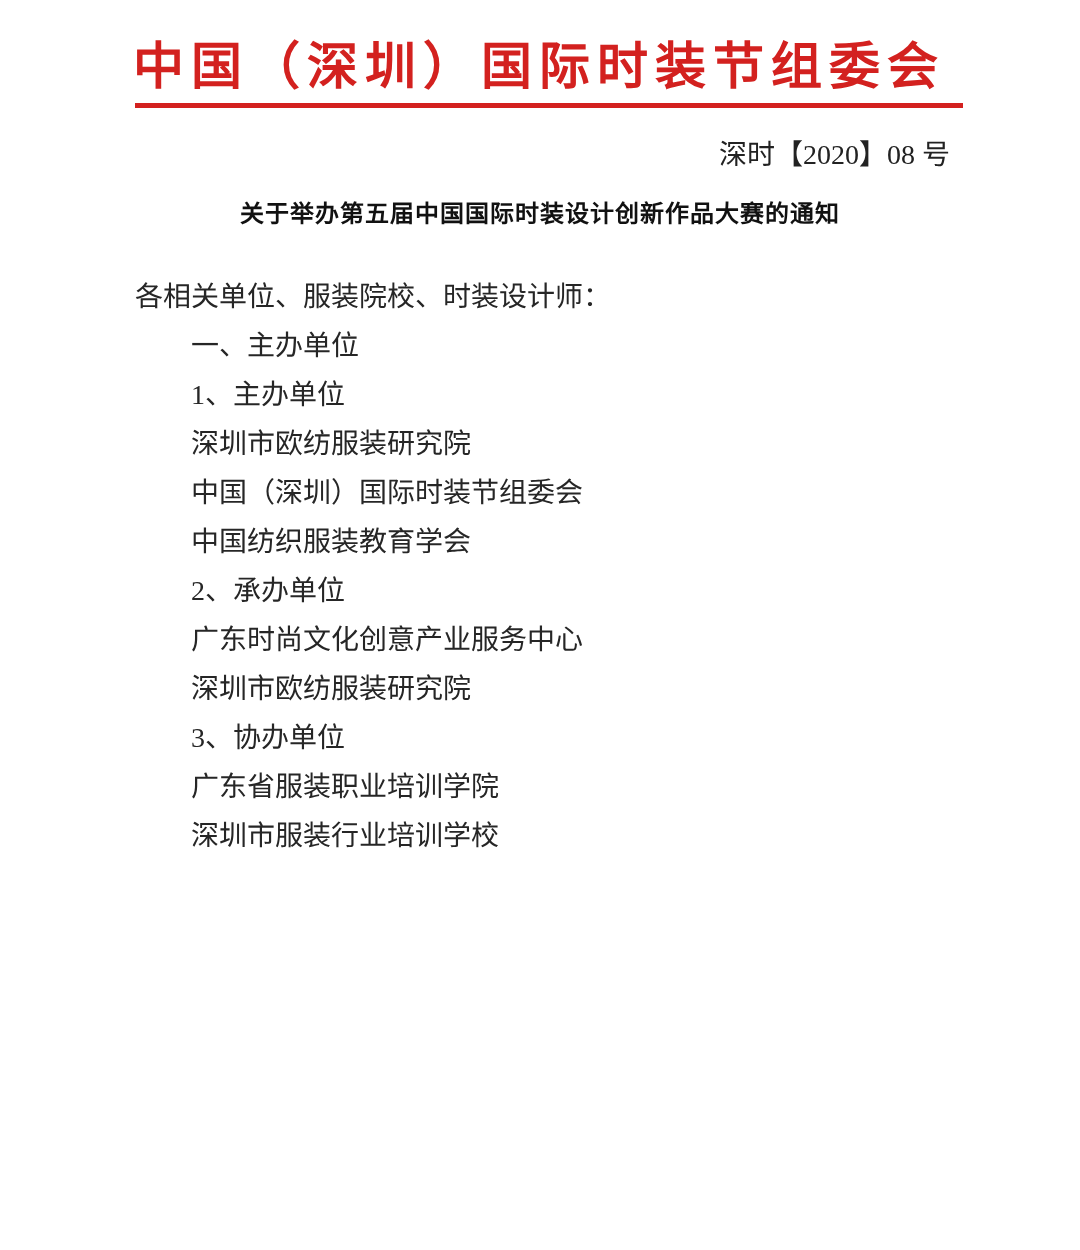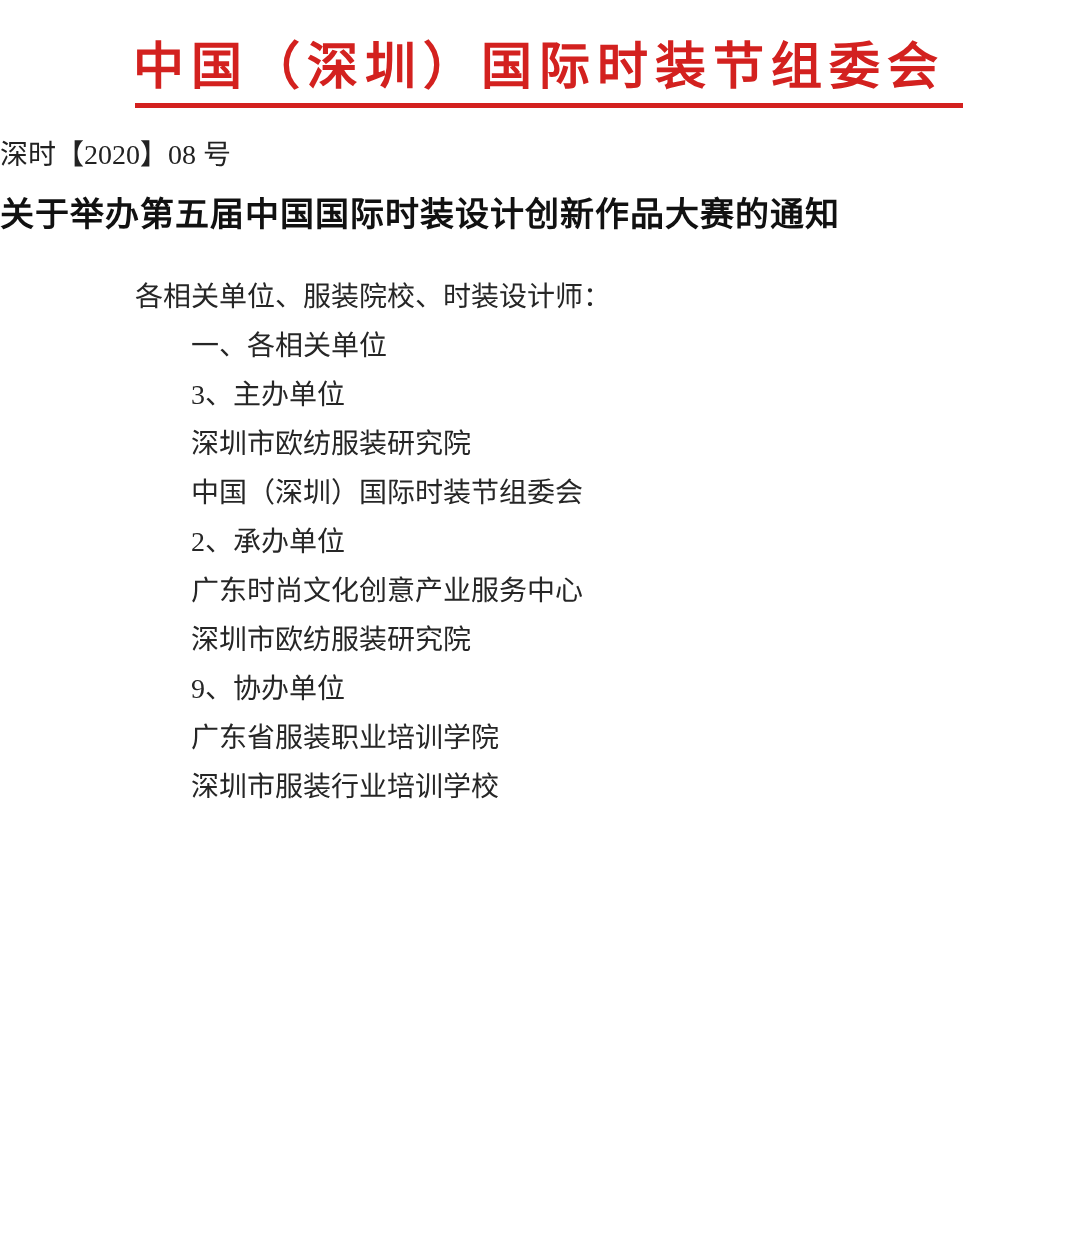--- a/index.html
+++ b/index.html
@@ -29,29 +29,30 @@
 
   .divider {
     margin: 8px 0 0 135px;
     width: 828px;
     height: 5px;
     background: var(--accent);
   }
 
   .doc-number {
     margin: 32px 130px 0 0;
+    text-align: right;
     font-size: 28px;
     line-height: 30px;
     color: #222222;
   }
 
   .notice-title {
     margin: 22px 0 0 0;
-    text-align: left;
-    font-size: 34px;
+    text-align: center;
+    font-size: 24px;
     line-height: 45px;
     font-weight: 700;
     letter-spacing: 1px;
     color: #111111;
   }
 
   .body-text {
     margin: 35px 135px 0 135px;
     font-size: 28px;
     line-height: 49px;
@@ -75,27 +76,28 @@
   <div class="doc-number">深时【2020】08 号</div>
 
   <h1 class="notice-title">关于举办第五届中国国际时装设计创新作品大赛的通知</h1>
 
   <div class="body-text">
 
     <p class="salutation">各相关单位、服装院校、时装设计师：</p>
 
 
     <div class="body-list">
-        <p class="line">一、各相关单位</p>
-        <p class="line">3、主办单位</p>
+        <p class="line">一、主办单位</p>
+        <p class="line">1、主办单位</p>
         <p class="line">深圳市欧纺服装研究院</p>
         <p class="line">中国（深圳）国际时装节组委会</p>
+        <p class="line">中国纺织服装教育学会</p>
         <p class="line">2、承办单位</p>
         <p class="line">广东时尚文化创意产业服务中心</p>
         <p class="line">深圳市欧纺服装研究院</p>
-        <p class="line">9、协办单位</p>
+        <p class="line">3、协办单位</p>
         <p class="line">广东省服装职业培训学院</p>
         <p class="line">深圳市服装行业培训学校</p>
       </div>
 
   </div>
 
 </div>
 
 </body></html>

